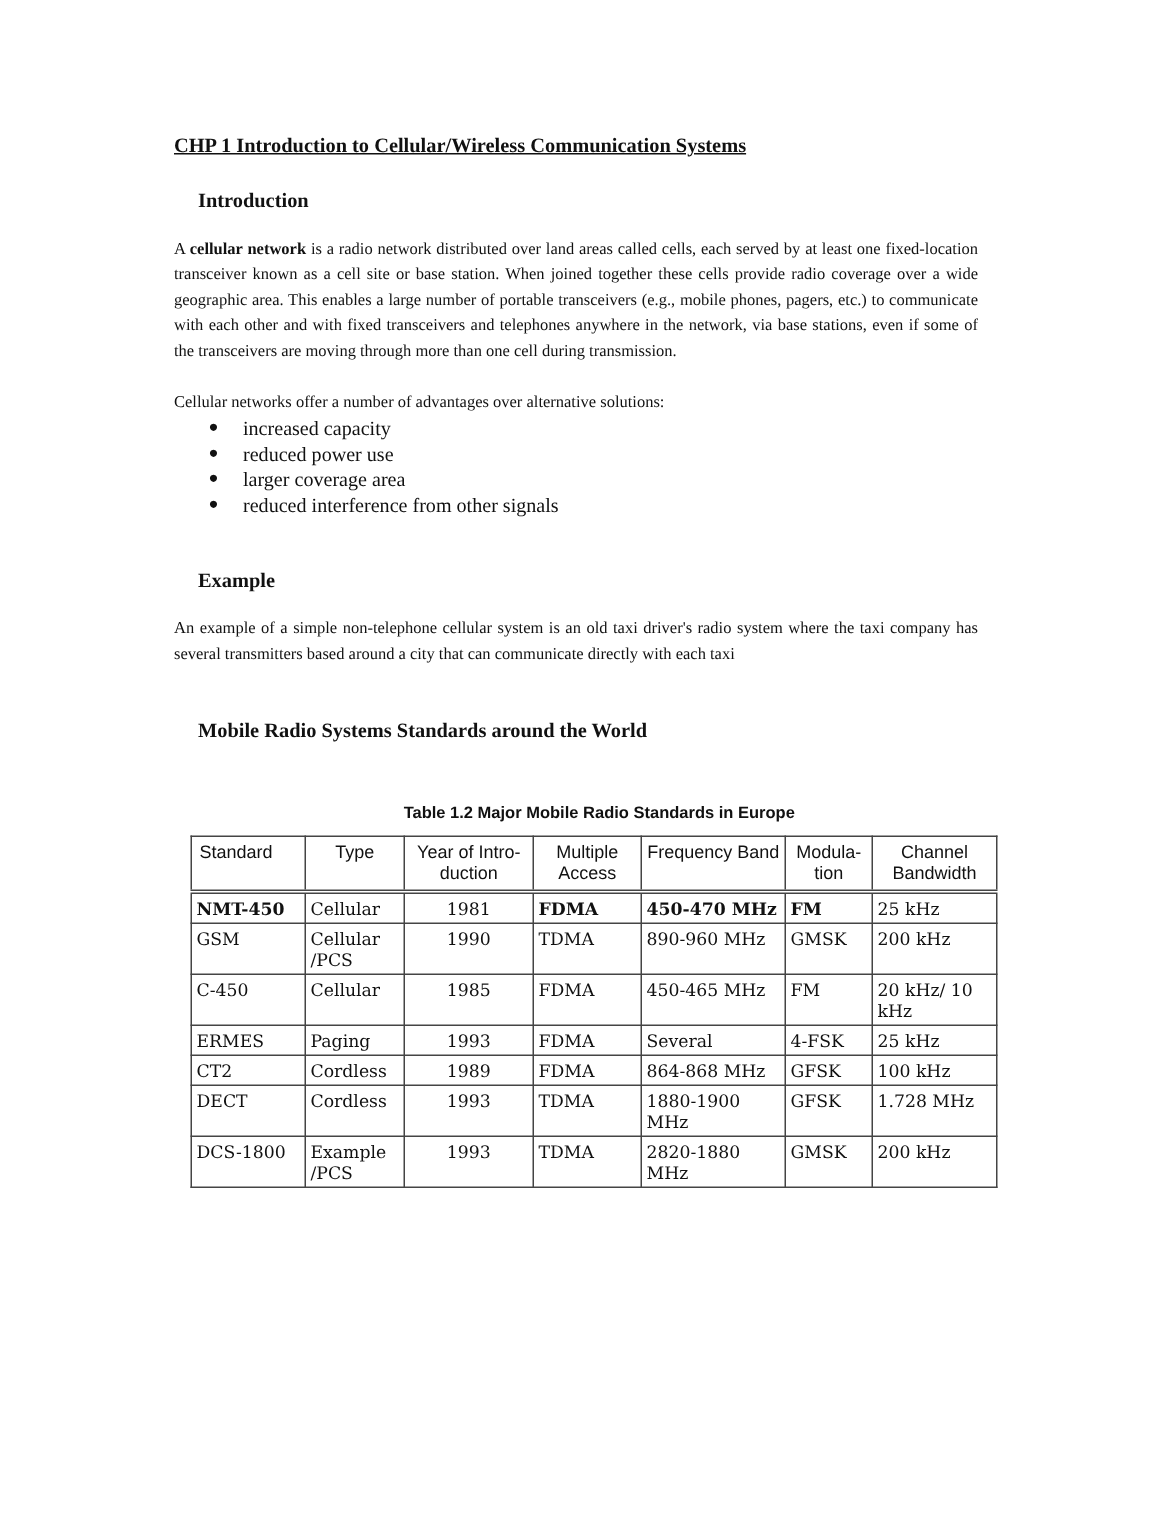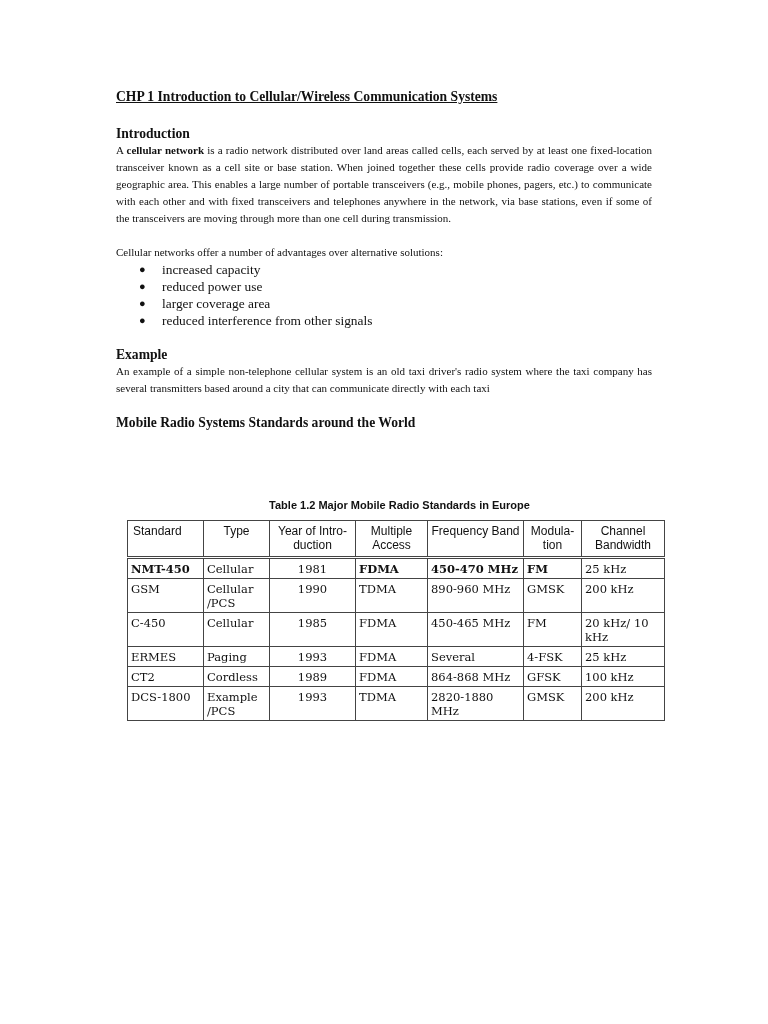--- a/index.html
+++ b/index.html
@@ -25,21 +25,21 @@
     text-align: left;
     font-size: 13.6px;
     font-weight: bold;
     text-decoration: underline;
     margin: 0 0 20px 0;
     line-height: 17px;
   }
   .section-heading {
     font-size: 13.6px;
     font-weight: bold;
-    margin: 0;
+    margin: 16px;
     line-height: 17px;
   }
   .para {
     font-size: 11px;
     line-height: 17px;
     margin: 0;
     text-align: justify;
     text-align-last: left;
   }
   .para b { font-weight: bold; }
@@ -57,21 +57,21 @@
   }
   ul.bullets li .bullet {
     position: absolute;
     left: 23px;
     top: 0;
     font-size: 11px;
   }
   .table-wrap {
     position: absolute;
     left: 127px;
-    top: 498px;
+    top: 535px;
     width: 537px;
   }
   .table-caption {
     font-family: "Liberation Sans", "DejaVu Sans", sans-serif;
     font-weight: bold;
     font-size: 11px;
     text-align: center;
     margin: 0 0 8px 0;
     padding-left: 8px;
     line-height: 14px;
@@ -200,20 +200,29 @@
       <tr>
         <td>CT2</td>
         <td>Cordless</td>
         <td class="center">1989</td>
         <td>FDMA</td>
         <td>864-868 MHz</td>
         <td>GFSK</td>
         <td>100 kHz</td>
       </tr>
       <tr>
+        <td>DECT</td>
+        <td>Cordless</td>
+        <td class="center">1993</td>
+        <td>TDMA</td>
+        <td>1880-1900 MHz</td>
+        <td>GFSK</td>
+        <td>1.728 MHz</td>
+      </tr>
+      <tr>
         <td>DCS-1800</td>
         <td>Example /PCS</td>
         <td class="center">1993</td>
         <td>TDMA</td>
         <td>2820-1880 MHz</td>
         <td>GMSK</td>
         <td>200 kHz</td>
       </tr>
     </tbody>
   </table>

